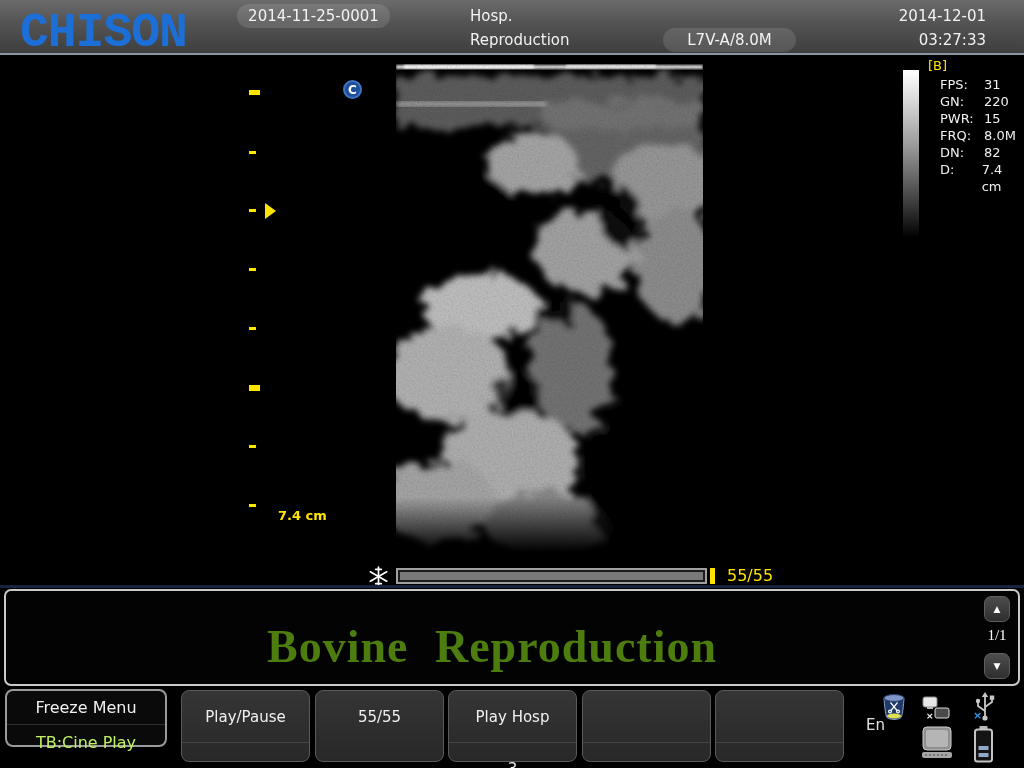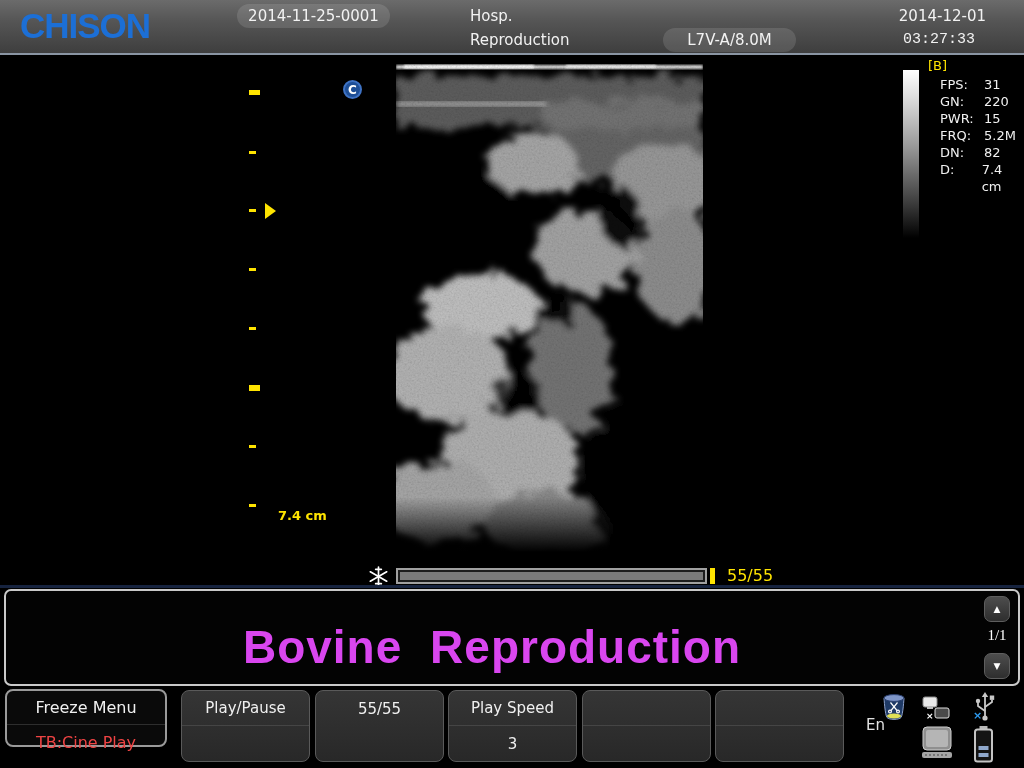--- a/index.html
+++ b/index.html
@@ -8,22 +8,22 @@
   .screen { position:relative; width:1024px; height:768px; background:#000; }
 
   
   .header {
     position:absolute; left:0; top:0; width:1024px; height:55px;
     background:linear-gradient(to bottom,#6b6b6b 0%,#555 40%,#3e3e3e 100%);
     border-bottom:2px solid #8a95a3;
   }
   .logo {
     position:absolute; left:20px; top:6px;
-    font-family:Liberation Sans, sans-serif;
-    font-size:35px; font-weight:800; letter-spacing:-1px; color:#1c6fd6;
+    font-family:Liberation Mono, monospace;
+    font-size:48px; font-weight:800; letter-spacing:-1px; color:#1c6fd6;
   }
   .hdr-box {
     position:absolute; height:24px; background:rgba(255,255,255,0.12);
     border-radius:12px; color:#f2f2f2; font-size:15px;
     display:flex; align-items:center; justify-content:center;
   }
   .hdr-text { position:absolute; color:#f2f2f2; font-size:15px; }
 
   
   .tick { position:absolute; background:#ffe400; }
@@ -60,22 +60,22 @@
 
   
   .sep-line { position:absolute; left:0; top:585px; width:1024px; height:3px; background:#16233f; }
   .title-panel {
     position:absolute; left:4px; top:589px; width:1016px; height:97px;
     background:#030303; border:2px solid #c9c9c9; border-radius:7px;
   }
   .title-text {
     position:absolute; left:0; right:40px; top:0; height:111px;
     display:flex; align-items:center; justify-content:center;
-    font-family:Liberation Sans, sans-serif;
-    font-size:46px; font-weight:bold; color:#d946ef; word-spacing:14px; letter-spacing:1px;
+    font-family:Liberation Serif, serif;
+    font-size:46px; font-weight:bold; color:#4d7c0f; word-spacing:14px; letter-spacing:1px;
   }
   .scroll-btn {
     position:absolute; right:8px; width:26px; height:26px;
     background:linear-gradient(to bottom,#4d4d4d,#2e2e2e);
     border:1px solid #5e5e5e; border-radius:7px;
     color:#fff; font-size:9px; display:flex; align-items:center; justify-content:center;
     cursor:pointer;
   }
   .scroll-up { top:5px; } .scroll-down { bottom:5px; }
   .page-indicator {
@@ -83,48 +83,48 @@
     color:#fff; font-size:15px; font-family:"Liberation Serif",serif;
   }
 
   
   .menu-btn {
     position:absolute; top:690px; width:129px; height:72px;
     background:linear-gradient(to bottom,#353535,#282828);
     border:1px solid #5a5a5a; border-radius:8px;
     color:#f0f0f0; font-size:15px; cursor:pointer;
   }
-  .menu-btn .half { height:35px; display:flex; align-items:center; justify-content:center; }
+  .menu-btn .half { height:52px; display:flex; align-items:center; justify-content:center; }
   .menu-btn .top-half { border-bottom:1px solid #454545; }
   .freeze-btn {
     position:absolute; left:5px; top:689px; width:162px; height:58px;
     background:#0a0a0a; border:2px solid #9a9a9a; border-radius:8px;
     color:#f0f0f0; font-size:16px; cursor:pointer;
   }
   .freeze-btn .half { height:34px; display:flex; align-items:center; justify-content:center; }
   .freeze-btn .top-half { border-bottom:1px solid #2e2e2e; }
-  .freeze-btn .bottom-half { color:#ef4444; }
+  .freeze-btn .bottom-half { color:#bef264; }
   .status-icon { position:absolute; }
   .lang-indicator { position:absolute; left:866px; top:716px; color:#e2e2e2; font-size:15px; }
 
   .us-image { position:absolute; left:396px; top:62px; width:307px; height:490px; }
 </style>
 </head>
 <body>
 
 <div class="screen">
 
   <div class="header">
     <div class="logo">CHISON</div>
     <div class="hdr-box" style="left:237px; top:4px; width:153px;">2014-11-25-0001</div>
     <div class="hdr-text" style="left:470px; top:7px;">Hosp.</div>
     <div class="hdr-text" style="left:470px; top:31px;">Reproduction</div>
     <div class="hdr-box" style="left:663px; top:28px; width:133px;">L7V-A/8.0M</div>
     <div class="hdr-text" style="right:38px; top:7px;">2014-12-01</div>
-    <div class="hdr-text" style="right:49px; top:31px;font-family:Liberation Mono, monospace;">03:27:33</div>
+    <div class="hdr-text" style="right:38px; top:31px;">03:27:33</div>
   </div>
 
   <svg class="us-image" viewBox="0 0 307 490">
     <defs>
       <filter id="rough" x="-20%" y="-20%" width="140%" height="140%">
         <feTurbulence type="fractalNoise" baseFrequency="0.05 0.07" numOctaves="3" seed="7" result="t"></feTurbulence>
         <feDisplacementMap in="SourceGraphic" in2="t" scale="28"></feDisplacementMap>
         <feGaussianBlur stdDeviation="3"></feGaussianBlur>
       </filter>
       <filter id="blur1">
@@ -199,21 +199,21 @@
     <div class="info-row">
       <span class="lbl">GN:</span>
       <span>220</span>
     </div>
     <div class="info-row">
       <span class="lbl">PWR:</span>
       <span>15</span>
     </div>
     <div class="info-row">
       <span class="lbl">FRQ:</span>
-      <span>5.2M</span>
+      <span>8.0M</span>
     </div>
     <div class="info-row">
       <span class="lbl">DN:</span>
       <span>82</span>
     </div>
     <div class="info-row">
       <span class="lbl">D:</span>
       <span>7.4 cm</span>
     </div>
   </div>
@@ -249,21 +249,21 @@
   </div>
 
   <div class="menu-btn" style="left:181px;">
     <div class="half top-half">Play/Pause</div>
     <div class="half"></div>
   </div>
   <div class="menu-btn" style="left:315px;">
     <div class="half">55/55</div>
   </div>
   <div class="menu-btn" style="left:448px;">
-    <div class="half top-half">Play Speed</div>
+    <div class="half top-half">Play Hosp</div>
     <div class="half">3</div>
   </div>
   <div class="menu-btn" style="left:582px;">
     <div class="half top-half"></div>
     <div class="half"></div>
   </div>
   <div class="menu-btn" style="left:715px;">
     <div class="half top-half"></div>
     <div class="half"></div>
   </div>

